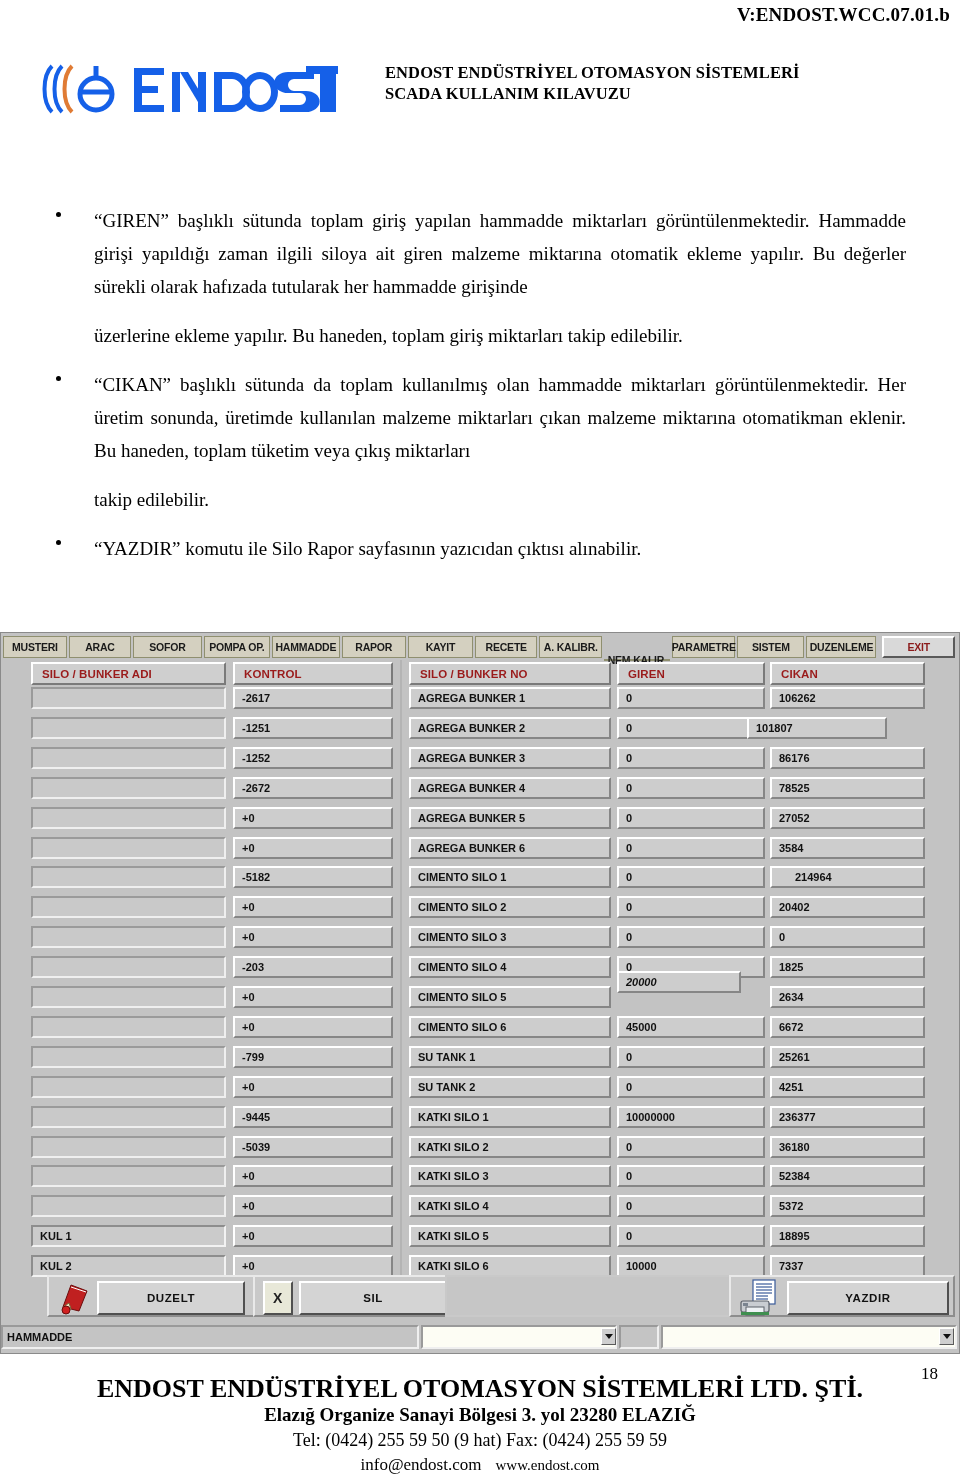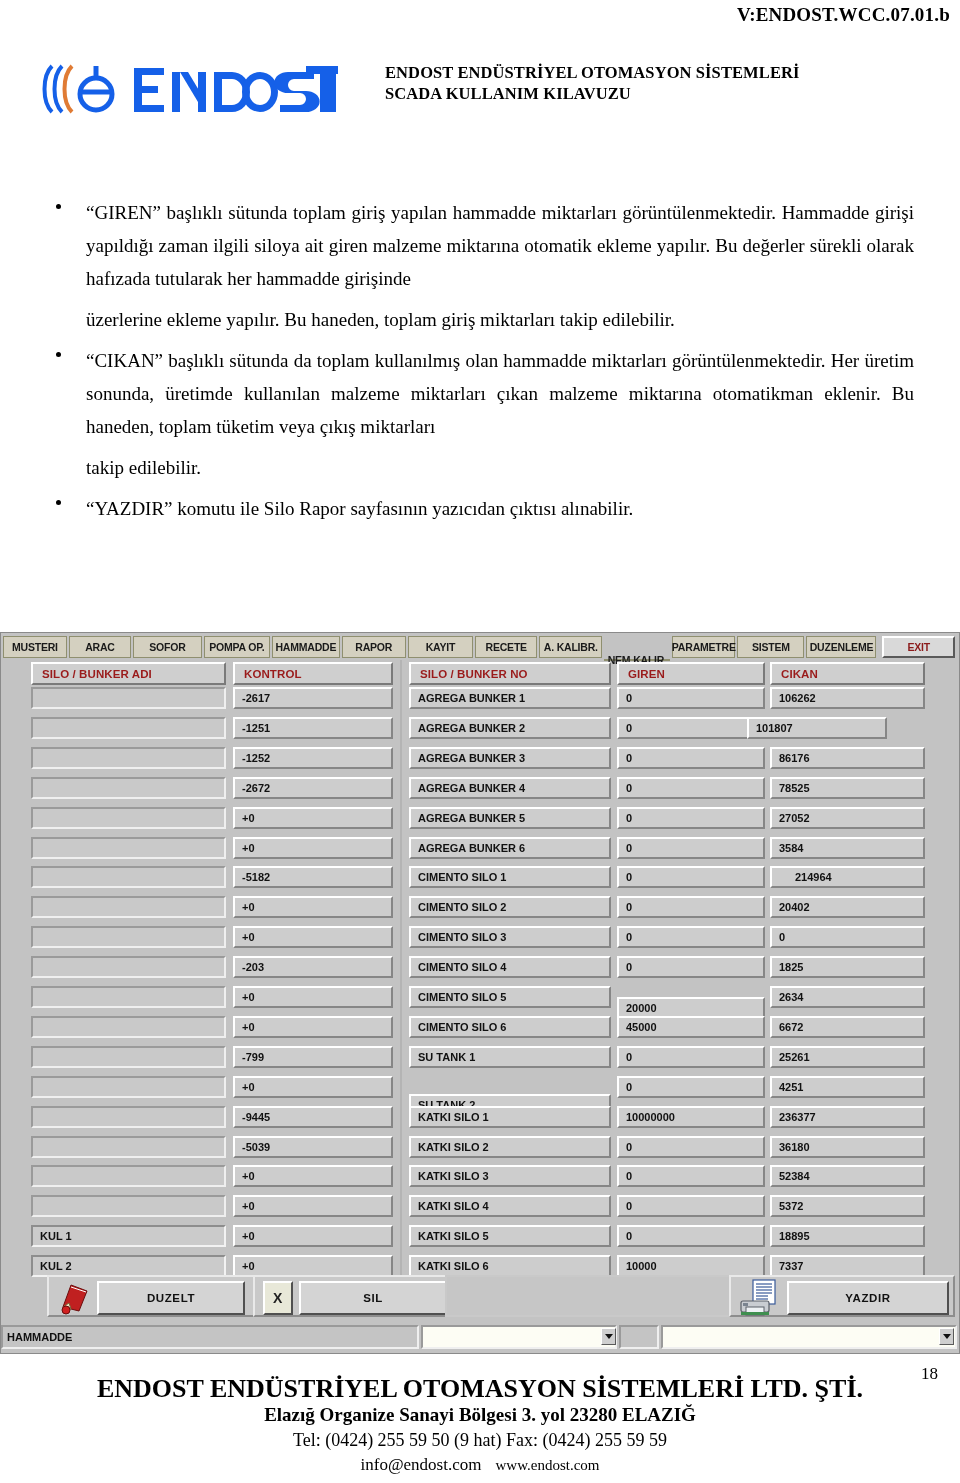--- a/index.html
+++ b/index.html
@@ -38,21 +38,21 @@
   .bullet-row{
     position:relative;
     padding-left:78px;padding-right:38px;
     margin-bottom:2px;
   }
   .bullet-row .dot{
     position:absolute;left:56px;top:8px;width:5px;height:5px;border-radius:50%;
     background:#000;
   }
   .bullet-row p{
-    margin:8px;
+    margin:16px;
     font-family:"Liberation Serif",serif;
     font-size:19px;line-height:33px;color:#000;
     text-align:justify;
     text-justify:inter-word;
   }
   .bullet-row p.lastline{text-align:left;}
 
   
   .scada{
     position:absolute;left:0;top:632px;width:960px;height:722px;
@@ -340,35 +340,35 @@
         <div class="gcell" style="left: 616px; width: 148px; top: 239px;">0</div>
         <div class="gcell" style="left: 769px; width: 155px; top: 239px;">0</div>
         <div class="gcell empty" style="left: 30px; width: 195px; top: 269px;"></div>
         <div class="gcell" style="left: 232px; width: 160px; top: 269px;">-203</div>
         <div class="gcell" style="left: 408px; width: 202px; top: 269px;">CIMENTO SILO 4</div>
         <div class="gcell" style="left: 616px; width: 148px; top: 269px;">0</div>
         <div class="gcell" style="left: 769px; width: 155px; top: 269px;">1825</div>
         <div class="gcell empty" style="left: 30px; width: 195px; top: 299px;"></div>
         <div class="gcell" style="left: 232px; width: 160px; top: 299px;">+0</div>
         <div class="gcell" style="left: 408px; width: 202px; top: 299px;">CIMENTO SILO 5</div>
-        <div class="gcell" style="left: 616px; width: 148px; top: 310px;">20000</div>
+        <div class="gcell" style="left: 616px; width: 124px; top: 284px; font-style: italic;">20000</div>
         <div class="gcell" style="left: 769px; width: 155px; top: 299px;">2634</div>
         <div class="gcell empty" style="left: 30px; width: 195px; top: 329px;"></div>
         <div class="gcell" style="left: 232px; width: 160px; top: 329px;">+0</div>
         <div class="gcell" style="left: 408px; width: 202px; top: 329px;">CIMENTO SILO 6</div>
         <div class="gcell" style="left: 616px; width: 148px; top: 329px;">45000</div>
         <div class="gcell" style="left: 769px; width: 155px; top: 329px;">6672</div>
         <div class="gcell empty" style="left: 30px; width: 195px; top: 359px;"></div>
         <div class="gcell" style="left: 232px; width: 160px; top: 359px;">-799</div>
         <div class="gcell" style="left: 408px; width: 202px; top: 359px;">SU TANK 1</div>
         <div class="gcell" style="left: 616px; width: 148px; top: 359px;">0</div>
         <div class="gcell" style="left: 769px; width: 155px; top: 359px;">25261</div>
         <div class="gcell empty" style="left: 30px; width: 195px; top: 389px;"></div>
         <div class="gcell" style="left: 232px; width: 160px; top: 389px;">+0</div>
-        <div class="gcell" style="left: 408px; width: 202px; top: 407px;">SU TANK 2</div>
+        <div class="gcell" style="left: 408px; width: 202px; top: 389px;">SU TANK 2</div>
         <div class="gcell" style="left: 616px; width: 148px; top: 389px;">0</div>
         <div class="gcell" style="left: 769px; width: 155px; top: 389px;">4251</div>
         <div class="gcell empty" style="left: 30px; width: 195px; top: 419px;"></div>
         <div class="gcell" style="left: 232px; width: 160px; top: 419px;">-9445</div>
         <div class="gcell" style="left: 408px; width: 202px; top: 419px;">KATKI SILO 1</div>
         <div class="gcell" style="left: 616px; width: 148px; top: 419px;">10000000</div>
         <div class="gcell" style="left: 769px; width: 155px; top: 419px;">236377</div>
         <div class="gcell empty" style="left: 30px; width: 195px; top: 449px;"></div>
         <div class="gcell" style="left: 232px; width: 160px; top: 449px;">-5039</div>
         <div class="gcell" style="left: 408px; width: 202px; top: 449px;">KATKI SILO 2</div>

